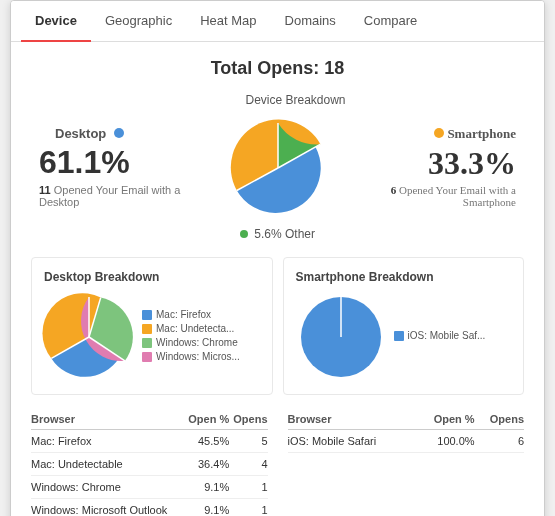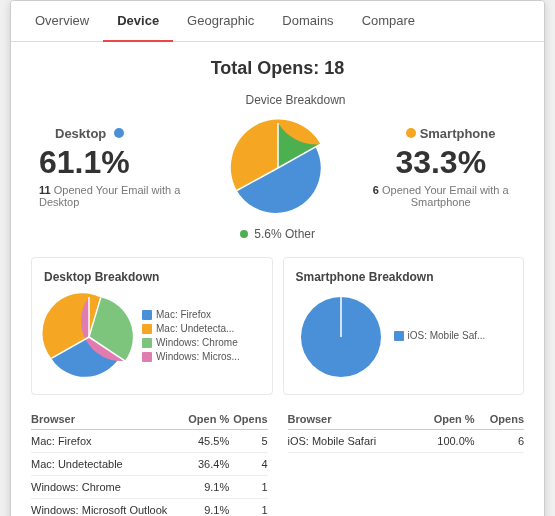--- a/index.html
+++ b/index.html
@@ -81,21 +81,22 @@
     }
     .stat-sub {
       font-size: 11px;
       color: #777;
       margin-top: 3px;
     }
     .stat-sub strong {
       color: #333;
     }
     .stat-box.right {
-      text-align: center;
+      text-align: right;
+      font-family: Liberation Serif, serif;
     }
     .center-chart {
       display: flex;
       flex-direction: column;
       align-items: center;
       flex: 0 0 160px;
     }
     .chart-title {
       font-size: 12px;
       color: #555;
@@ -195,23 +196,23 @@
 
     
     svg { overflow: visible; }
   </style>
 </head>
 <body>
 
 <div class="window">
 
   <nav class="nav">
-    <div class="nav-item">Overview</div>
     <div class="nav-item active">Device</div>
     <div class="nav-item">Geographic</div>
+    <div class="nav-item">Heat Map</div>
     <div class="nav-item">Domains</div>
     <div class="nav-item">Compare</div>
   </nav>
 
   <div class="content">
 
     <div class="total-opens">Total Opens: 18</div>
 
     <div class="top-section">
 

